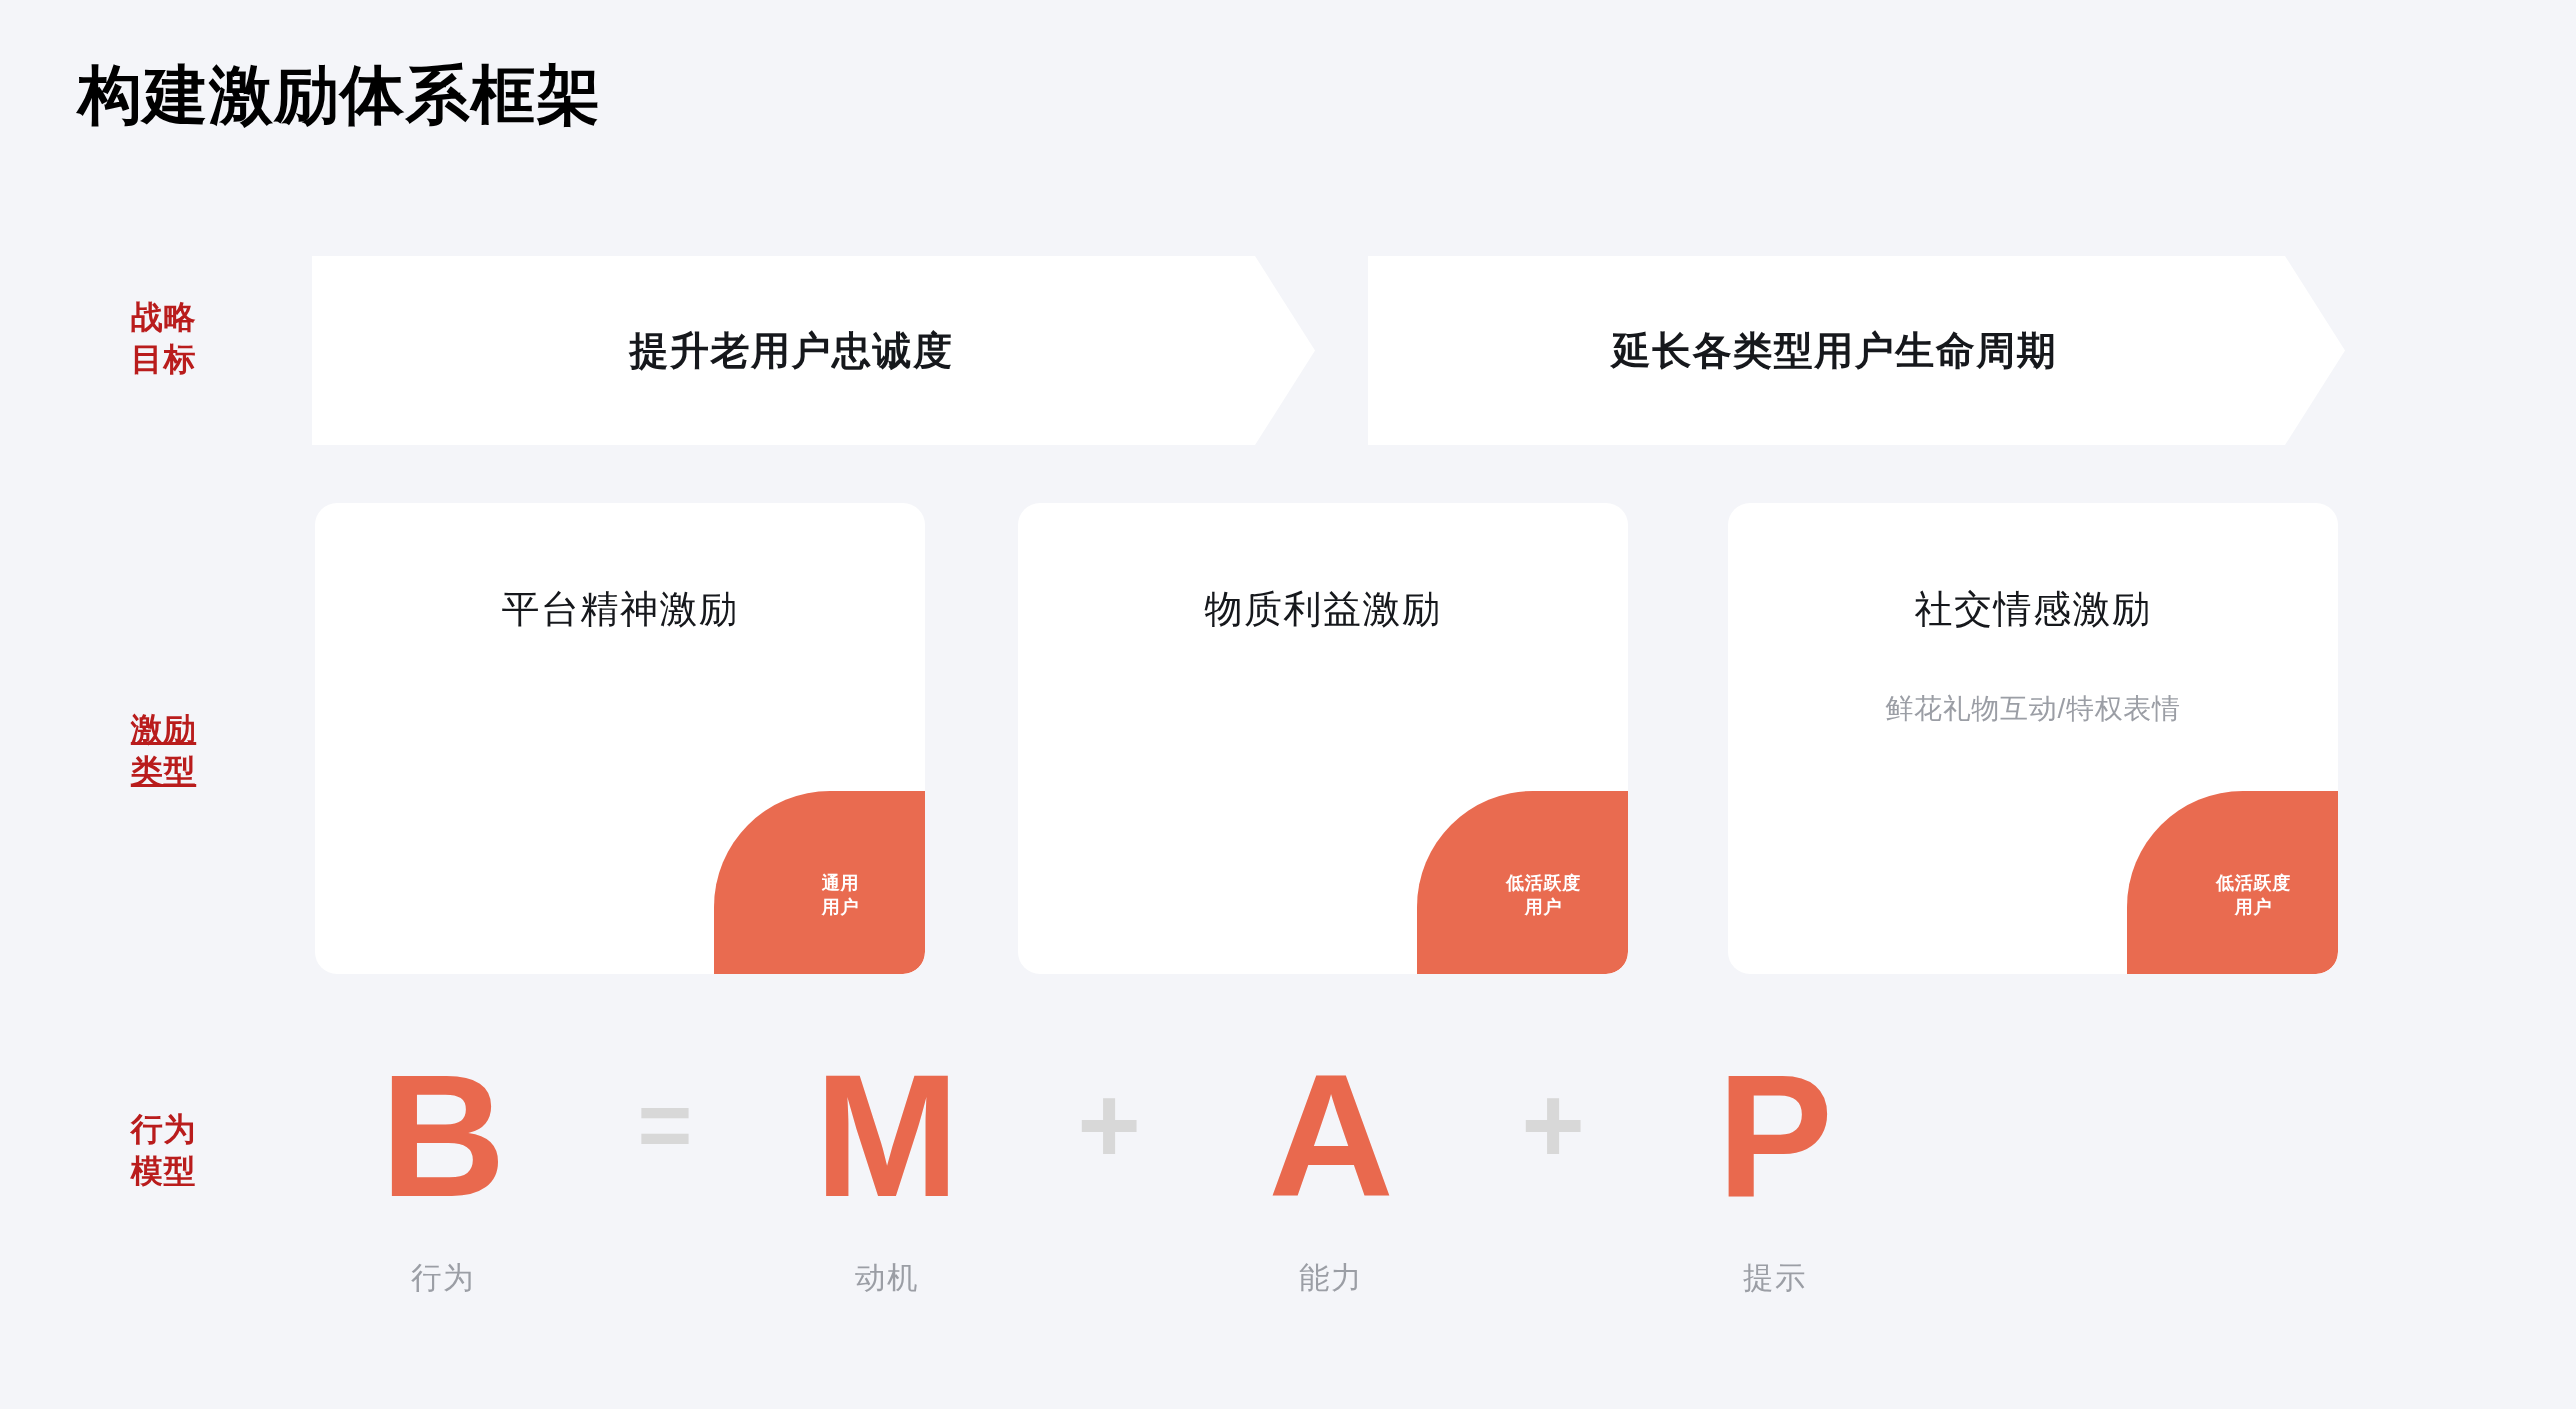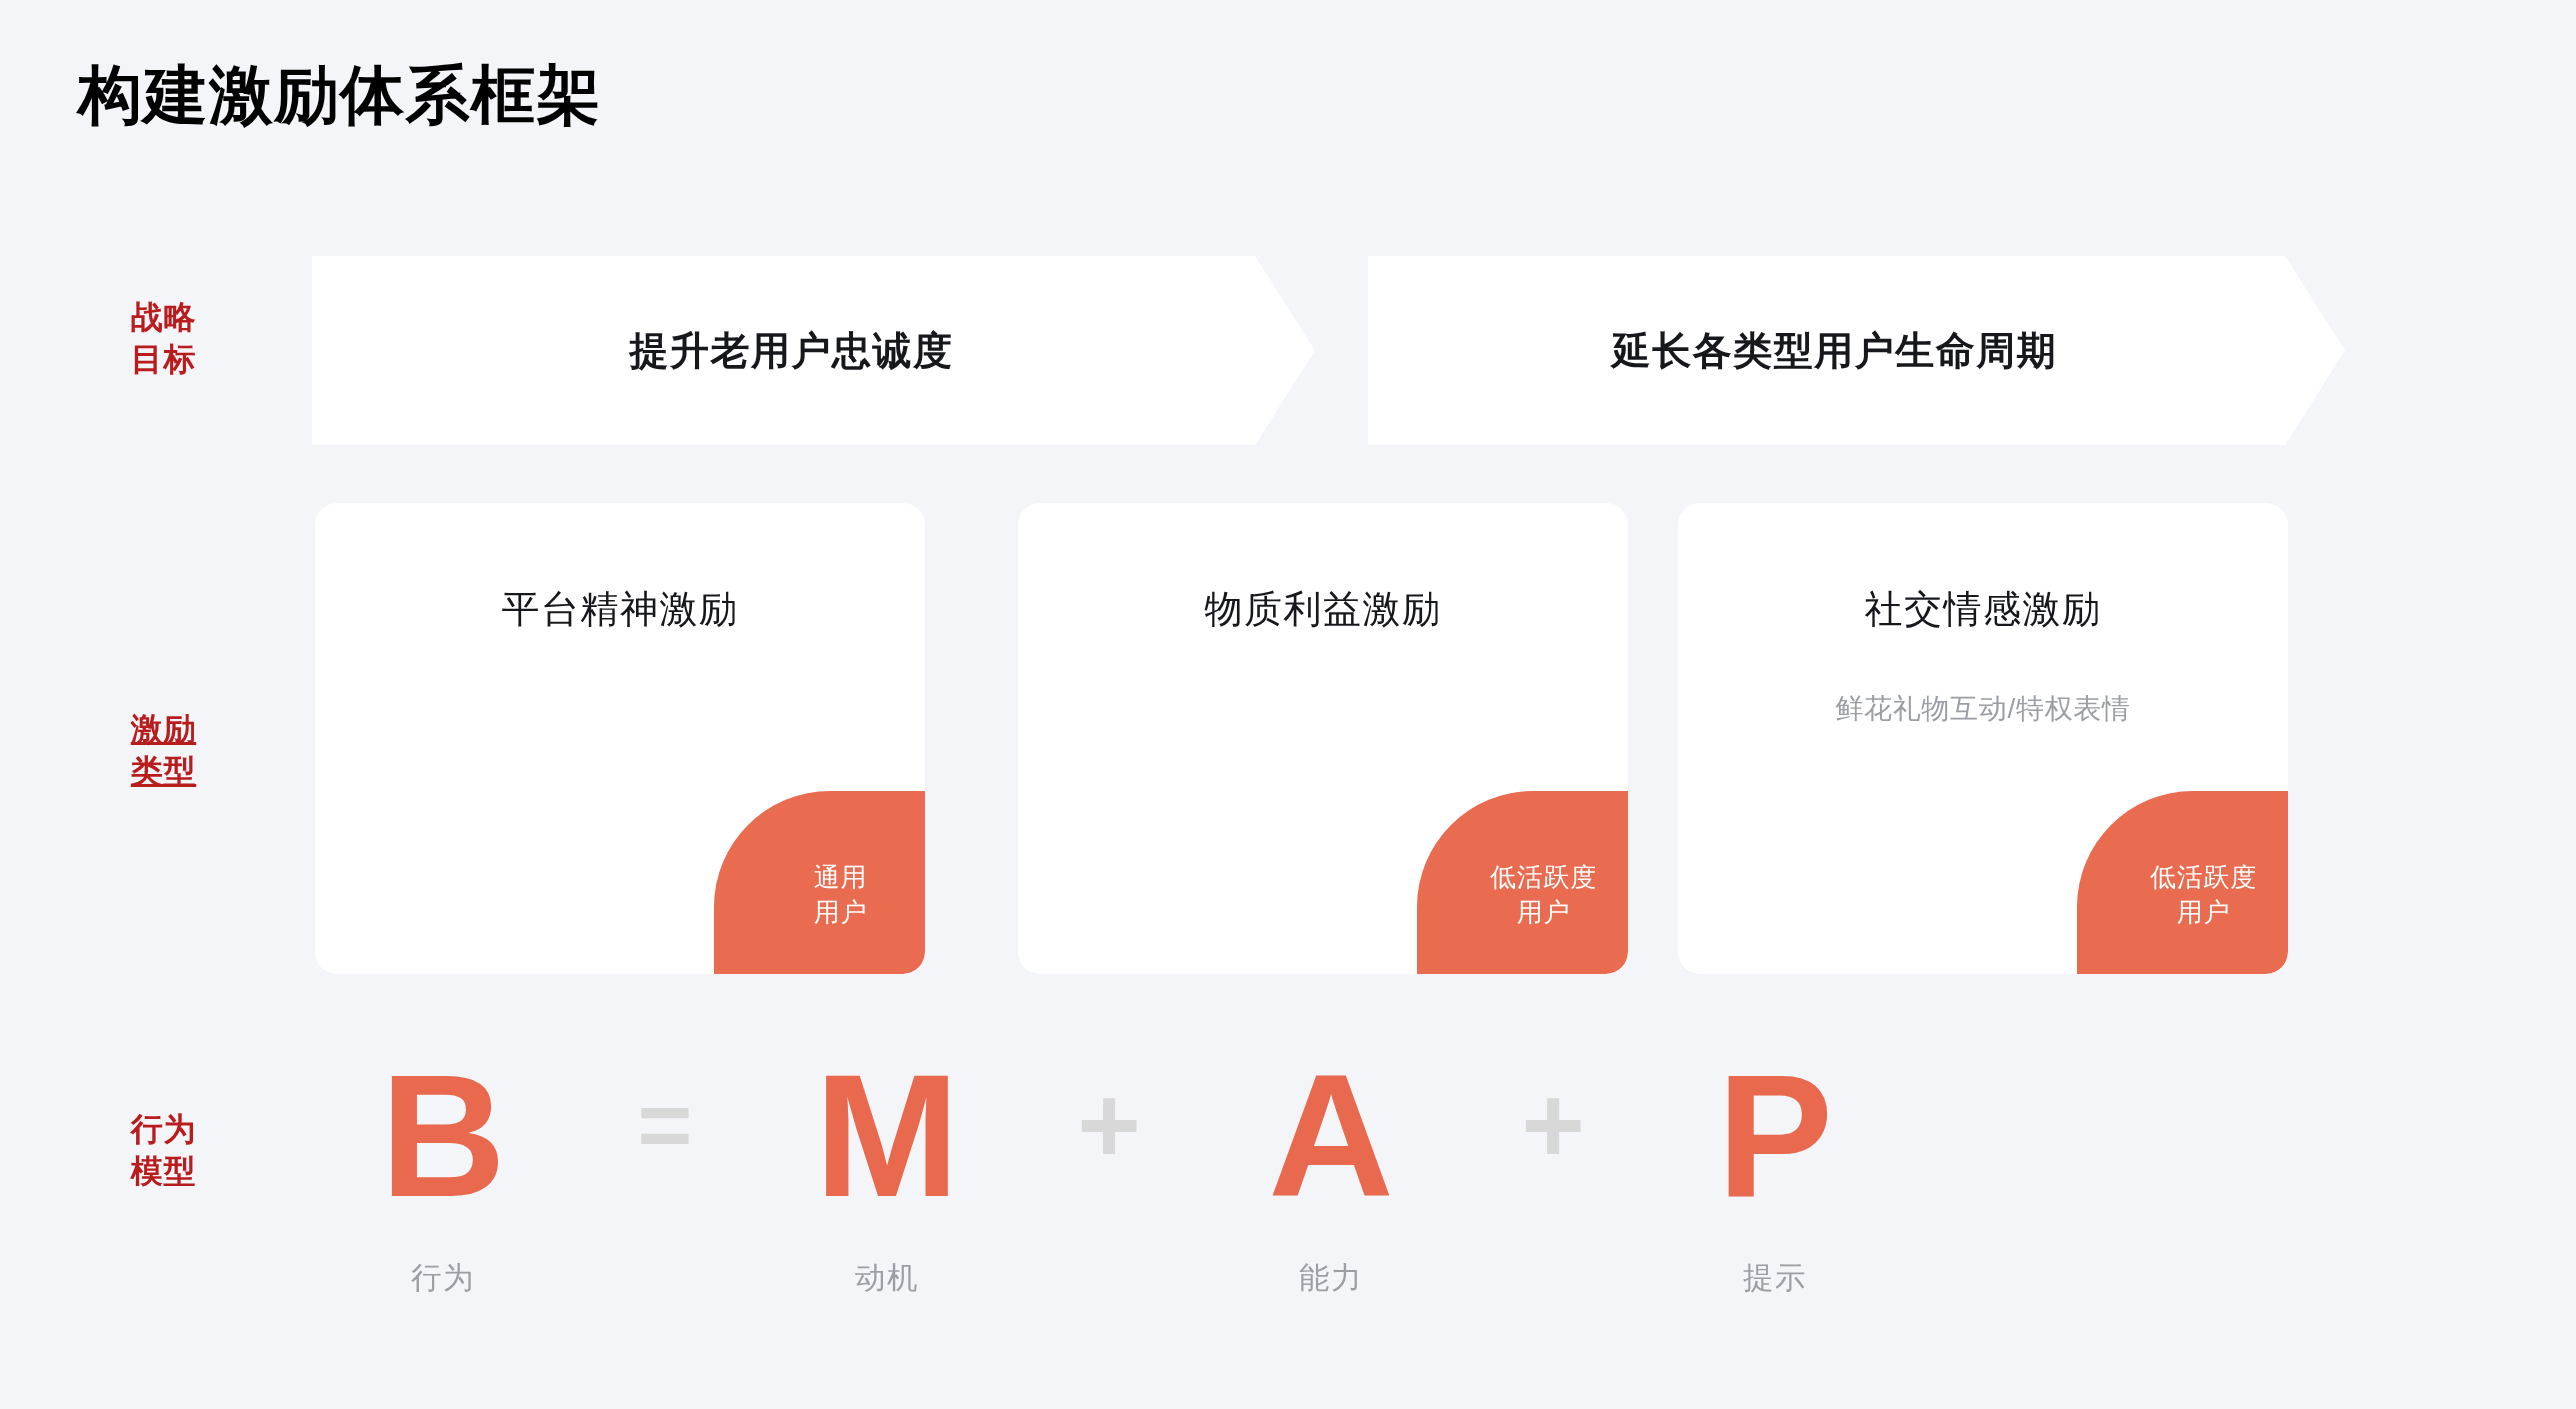--- a/index.html
+++ b/index.html
@@ -59,21 +59,21 @@
   
   .card{
     position:absolute;
     top:503px; height:471px;
     background:#FFFFFF;
     border-radius:22px;
     overflow:hidden;
   }
   #card-0{ left:315px; width:610px; }
   #card-1{ left:1018px; width:610px; }
-  #card-2{ left:1678px; width:610px; }
+  #card-2{ left:1728px; width:610px; }
 
   .card-title{
     position:absolute; left:0; right:0; top:81px;
     text-align:center;
     font-size:38px; font-weight:400; color:#16181C;
     letter-spacing:1.5px;
     white-space:nowrap;
   }
   .card-sub{
     position:absolute; left:0; right:0; top:187px;
@@ -89,21 +89,21 @@
     width:211px; height:183px;
     background:#E96B50;
     border-radius:116px 0 22px 0;
     display:flex; flex-direction:column;
     align-items:center; justify-content:center;
     padding-left:42px;
     padding-top:25px;
   }
   .card-badge span{
     display:block;
-    font-size:26px; font-weight:400; color:#FFFFFF;
+    font-size:18px; font-weight:700; color:#FFFFFF;
     line-height:1.34;
     letter-spacing:0.7px;
     white-space:nowrap;
     text-align:center;
   }
 
   
   .formula{
     position:absolute;
     left:312px; top:1046px;

